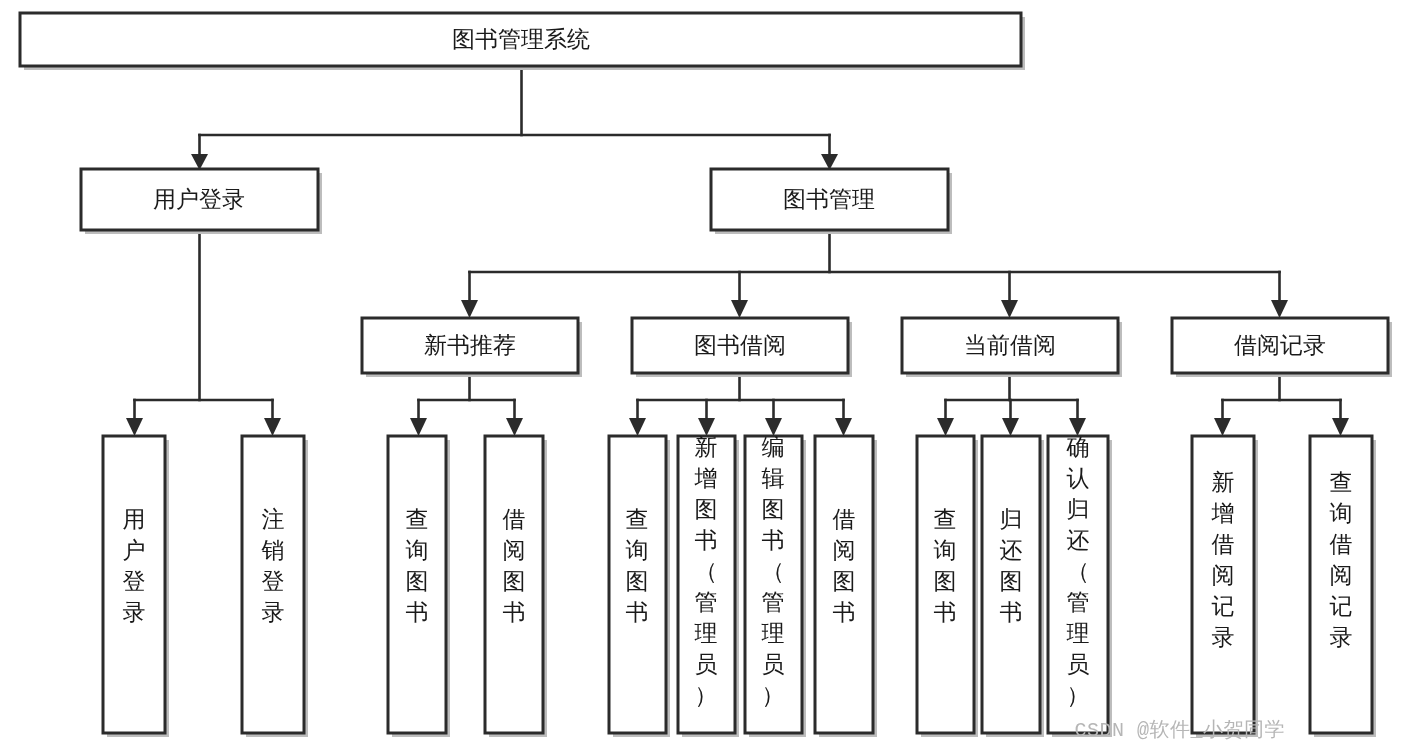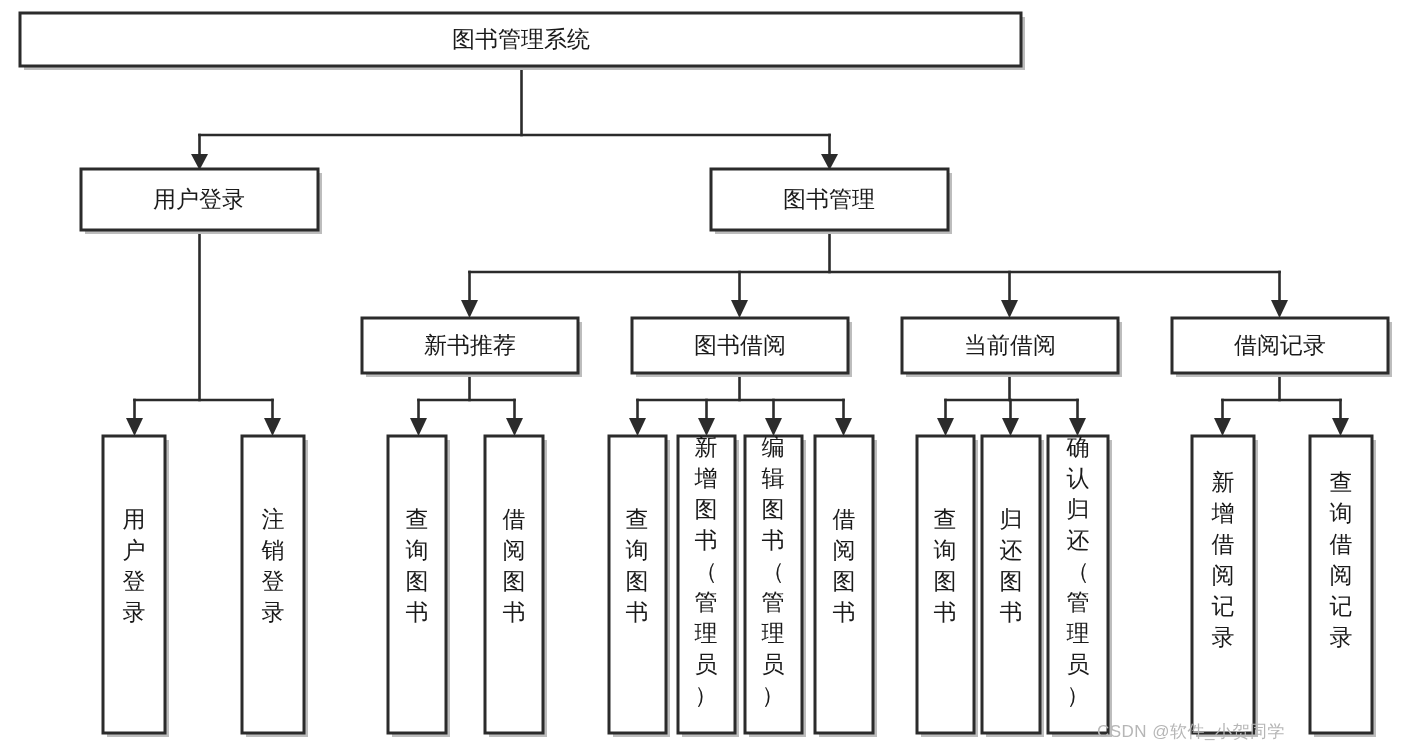--- a/index.html
+++ b/index.html
@@ -53,22 +53,22 @@
   .node-label-v {
     font-family: "Liberation Sans", "DejaVu Sans", sans-serif;
     font-size: 23px;
     fill: #1a1a1a;
     text-anchor: middle;
   }
   .watermark {
     position: absolute;
     right: 8px;
     bottom: 4px;
-    font-family: Liberation Sans, sans-serif;
-    font-size: 17px;
+    font-family: Liberation Mono, monospace;
+    font-size: 20px;
     color: #b6b6b6;
     letter-spacing: 0.5px;
     white-space: nowrap;
     pointer-events: none;
   }
 </style>
 </head>
 <body>
 
 <div id="diagram-root">

